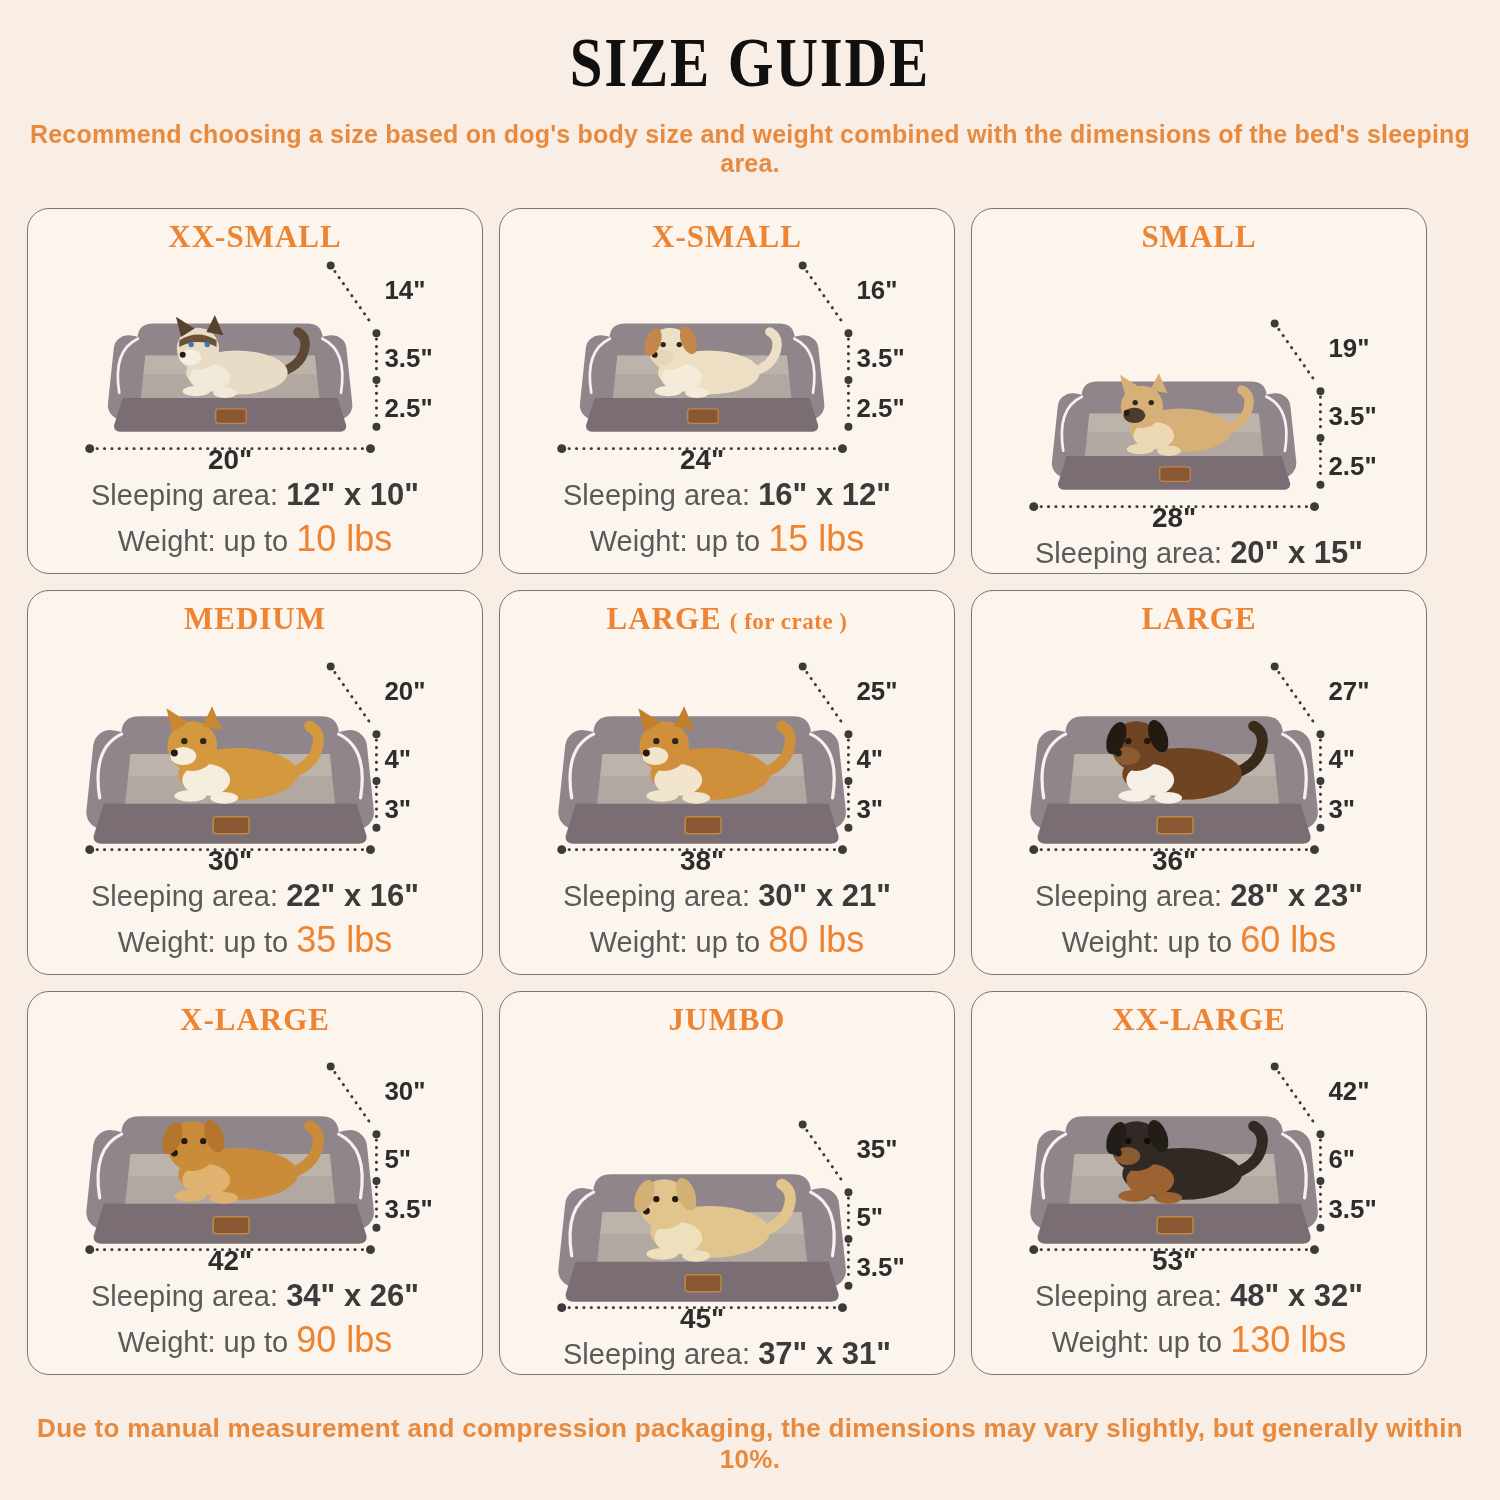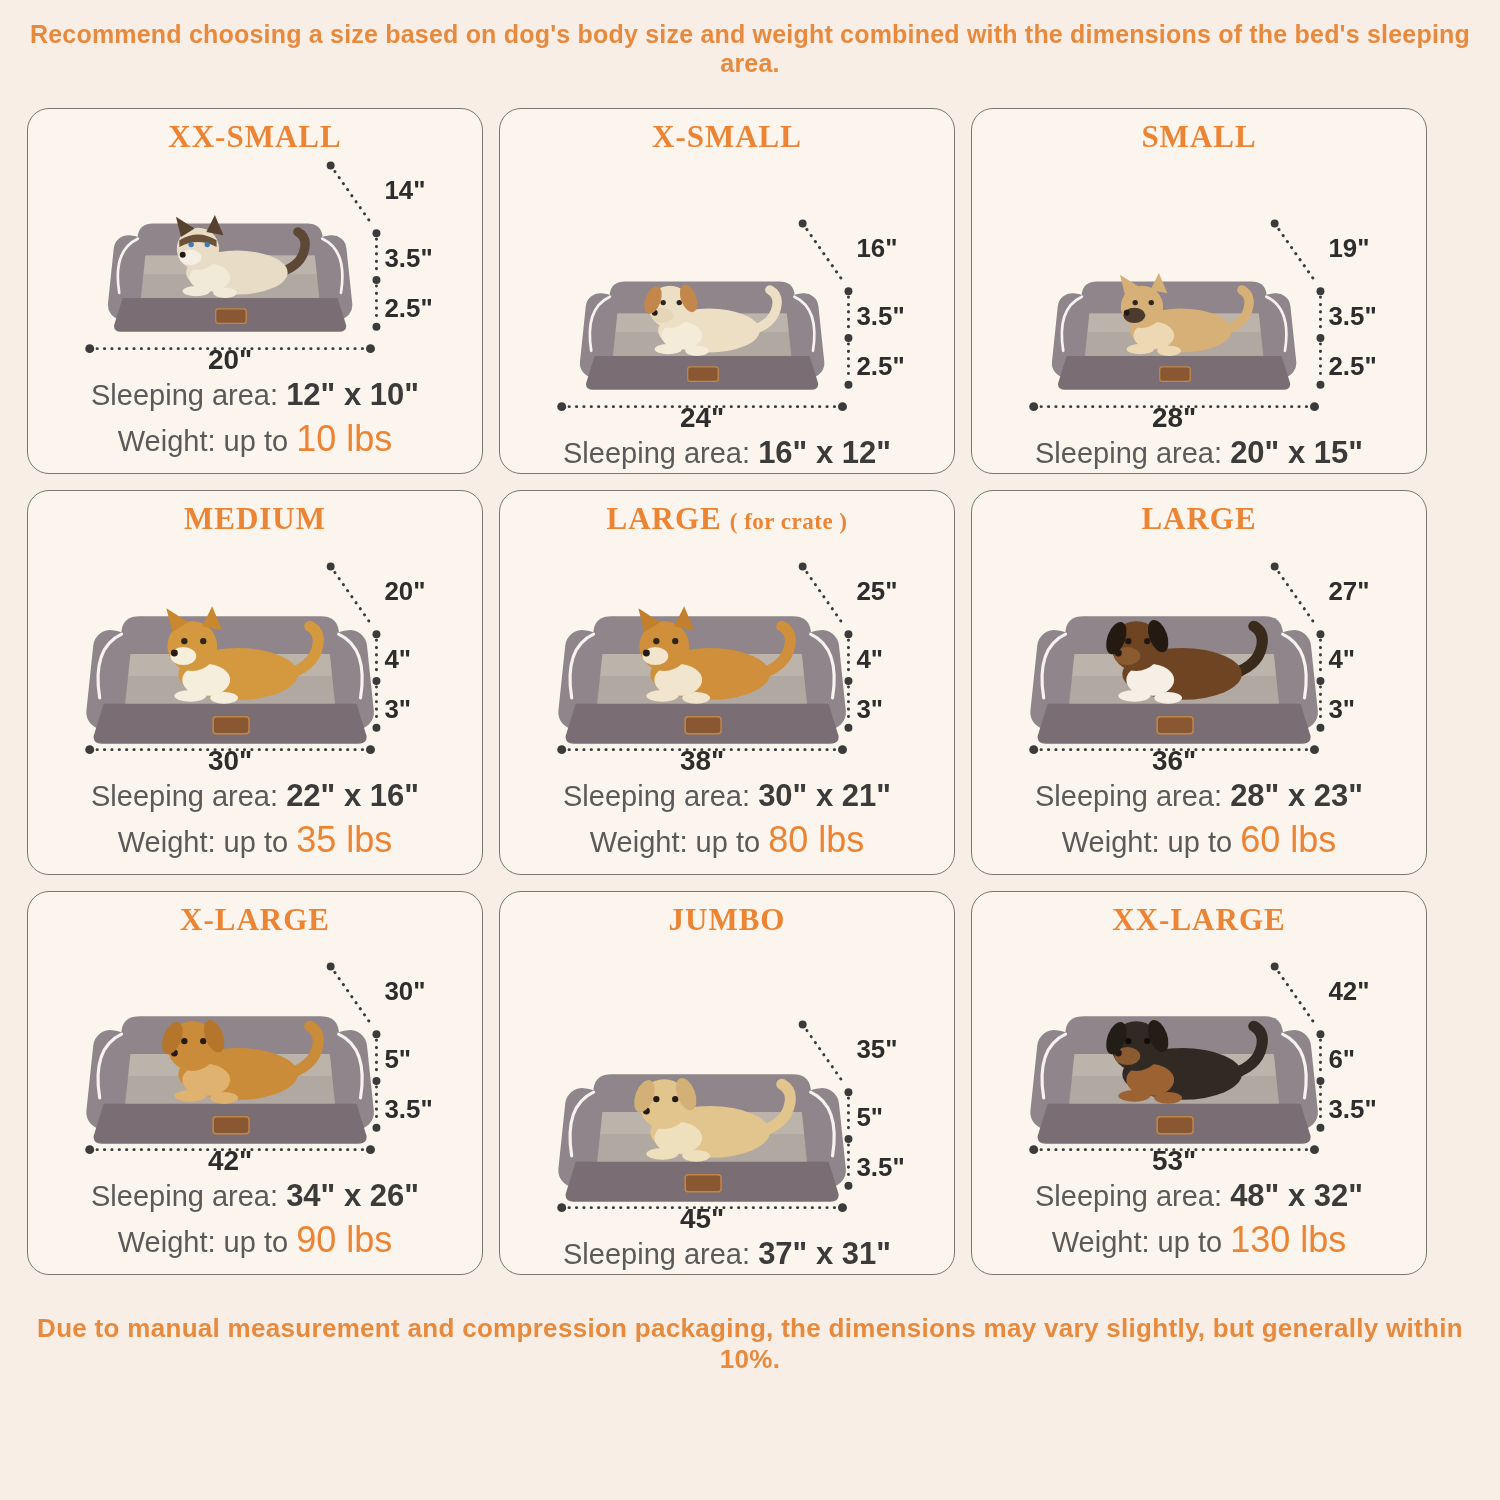--- a/index.html
+++ b/index.html
@@ -57,20 +57,23 @@
   .bed-cushion{fill:var(--bed-cushion)}
   .bed-cushion-hi{fill:var(--bed-cushion-hi);opacity:.85}
   .bed-base{fill:var(--bed-base)}
   .piping{stroke:var(--piping);stroke-width:3.2;fill:none;stroke-linecap:round}
   .patch{fill:var(--patch);stroke:var(--patch-border);stroke-width:1.5}
 </style>
 </head>
 <body>
 
 <div class="page">
+  <div class="title-row">
+    <h1>SIZE GUIDE</h1>
+  </div>
   <p class="subtitle">Recommend choosing a size based on dog's body size and weight combined with the dimensions of the bed's sleeping area.</p>
   <div class="grid" id="grid">
   <section class="card">
     <h2 class="card-title"><span class="t">XX-SMALL</span><span class="suffix"></span></h2>
     <div class="bed-wrap">
       <svg class="bedsvg" viewBox="0 0 456 214">
         <g transform="translate(0,-12)">
           <g class="bed-zoom" transform="translate(203,125) scale(0.85) translate(-203,-125)">
             <g class="bed">
               <path class="bed-back" d="M112,70 L294,70 Q310,70 312,84 L316,114 L90,114 L94,84 Q96,70 112,70 Z"></path>
@@ -170,20 +173,21 @@
             <text class="dim d-low" x="358" y="172">2.5"</text>
             <line class="dotline" x1="62" y1="204" x2="344" y2="204"></line>
             <circle class="enddot" cx="62" cy="204" r="4.5"></circle>
             <circle class="enddot" cx="344" cy="204" r="4.5"></circle>
             <text class="dim d-width" x="203" y="224" text-anchor="middle">24"</text>
           </g>
         </g>
       </svg>
     </div>
     <p class="line sleep"><span class="sleep-label">Sleeping area:</span> <span class="val sleep-value">16" x 12"</span></p>
+    <p class="line weight"><span class="weight-label">Weight:</span> <span class="weight-prefix">up to</span> <span class="wval weight-value">15 lbs</span></p>
   </section>
 
   <section class="card">
     <h2 class="card-title"><span class="t">SMALL</span><span class="suffix"></span></h2>
     <div class="bed-wrap">
       <svg class="bedsvg" viewBox="0 0 456 214">
         <g transform="translate(0,-12)">
           <g class="bed-zoom" transform="translate(203,125) scale(0.85) translate(-203,-125)">
             <g class="bed">
               <path class="bed-back" d="M112,70 L294,70 Q310,70 312,84 L316,114 L90,114 L94,84 Q96,70 112,70 Z"></path>

